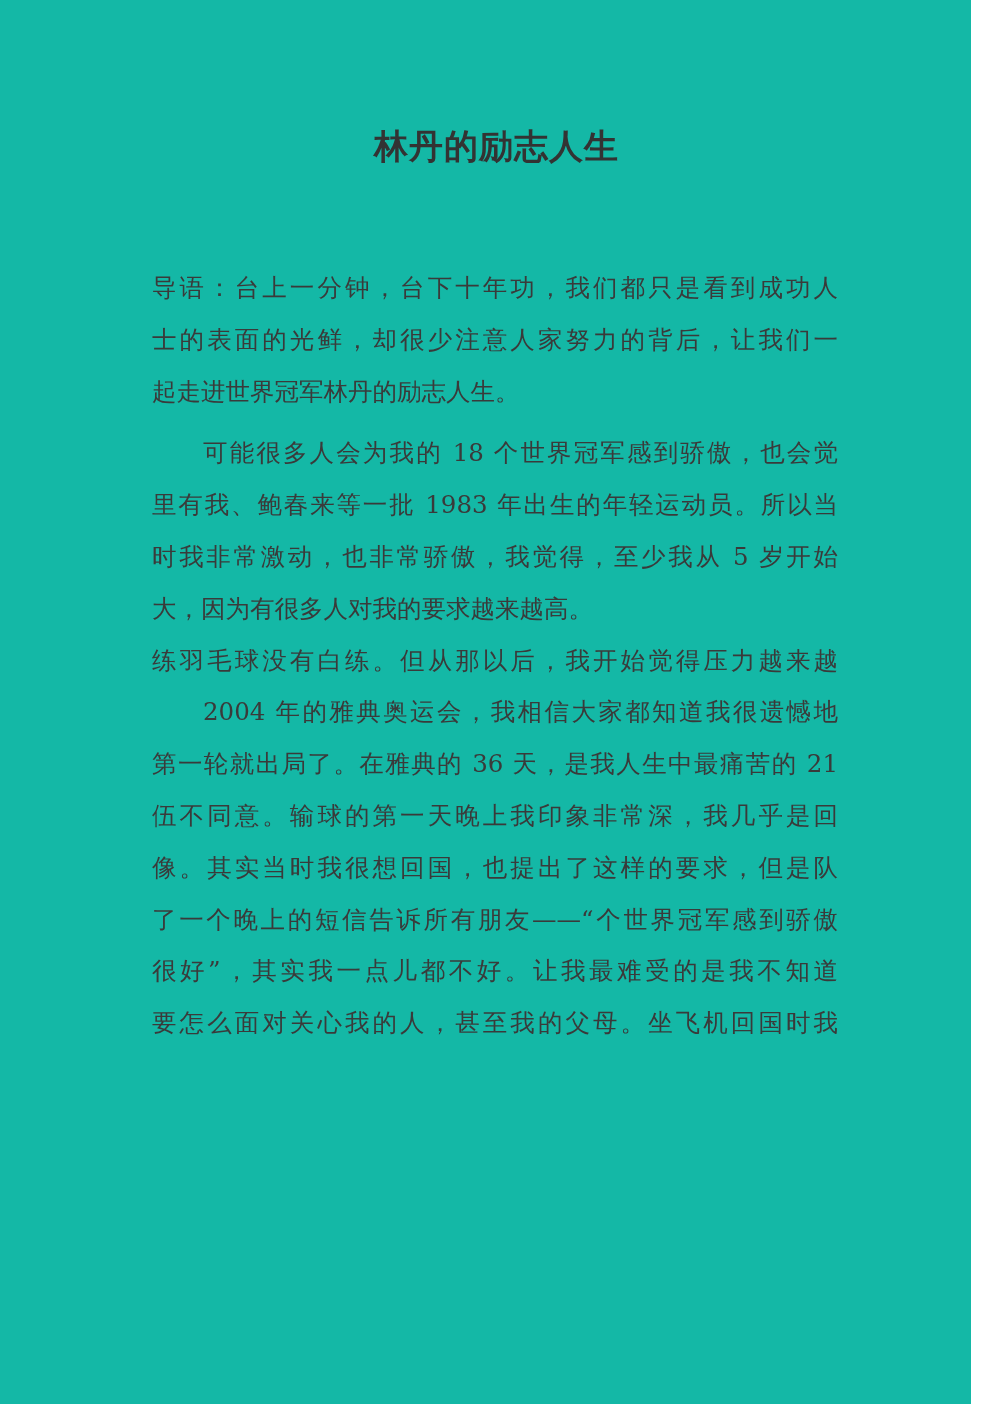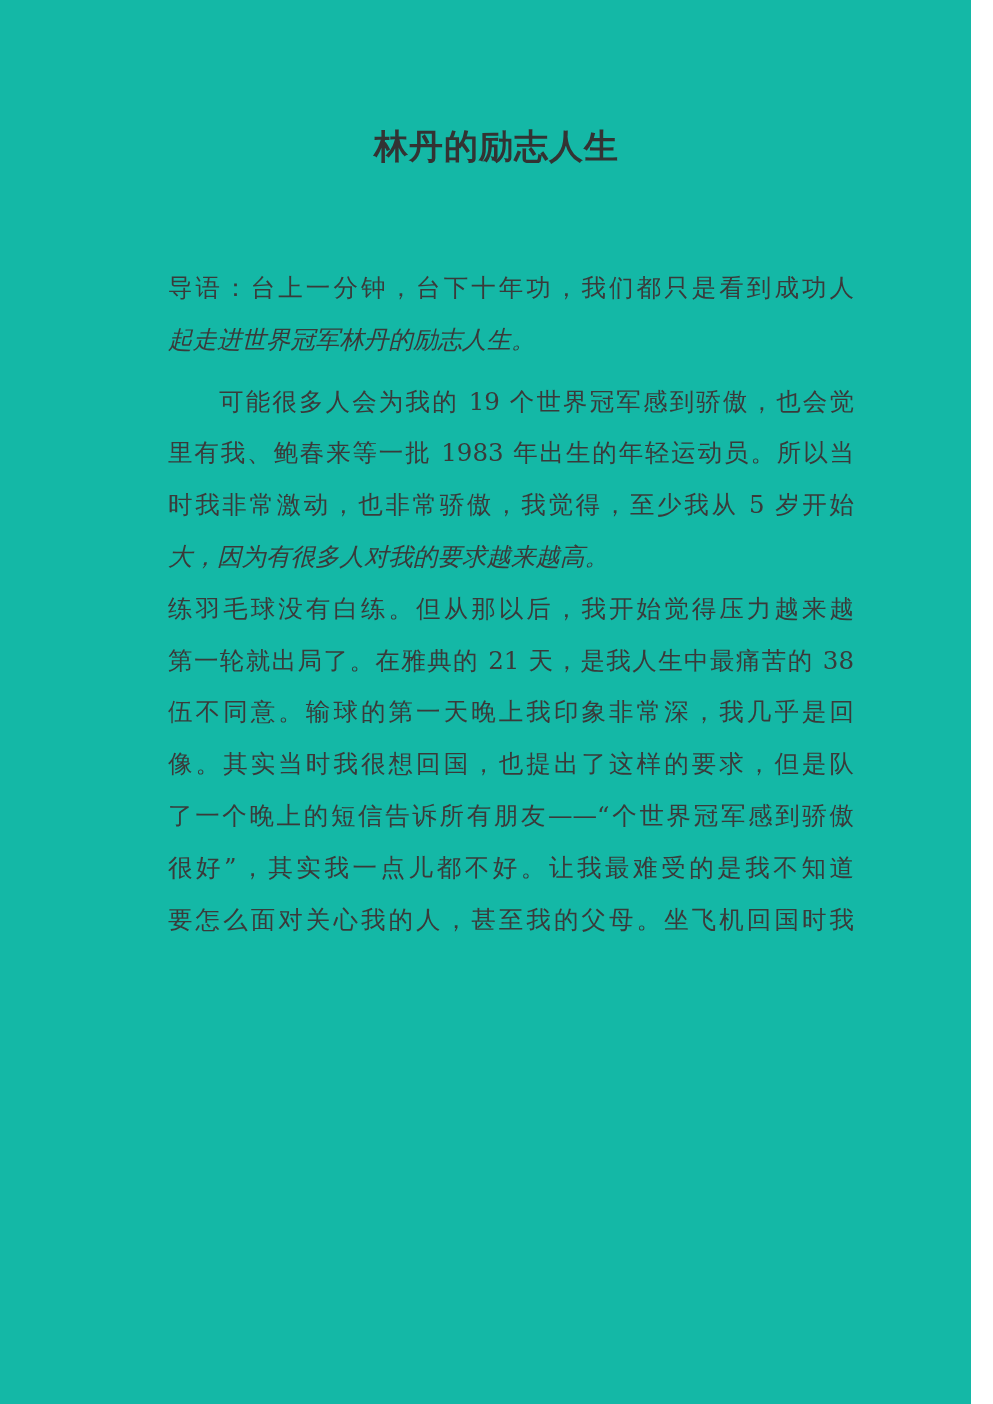--- a/index.html
+++ b/index.html
@@ -7,50 +7,52 @@
   .page { position: absolute; left: 0; top: 0; width: 971px; height: 1404px; background: #14b8a6; }
   .title {
     position: absolute; left: 0; top: 122px; width: 993px; text-align: center;
     font-family: "DejaVu Sans", "Liberation Sans", sans-serif;
     font-size: 34px; font-weight: bold; color: #333333; letter-spacing: 1px;
     line-height: 48px;
   }
   .body {
     position: absolute; left: 152px; top: 262px; width: 686px;
     font-family: "DejaVu Serif", "Liberation Serif", serif;
-    font-size: 24.5px; color: #3a3a3a; margin-left: 16px;
+    font-size: 24.5px; color: #3a3a3a;
   }
   .line {
     height: 51.8px; line-height: 51.8px; white-space: nowrap;
     text-align: justify; text-align-last: justify;
   }
-  .line.last { text-align-last: left; font-style: italic; }
+  .line.last { text-align-last: left; }
   .line.indent { padding-left: 51px; }
   .gap { height: 10px; }
 </style>
 </head>
 <body>
 
 <div class="page">
   <div class="title">林丹的励志人生</div>
   <div class="body" id="body">
       <div class="paragraph">
         <div class="line">导语：台上一分钟，台下十年功，我们都只是看到成功人</div>
+        <div class="line">士的表面的光鲜，却很少注意人家努力的背后，让我们一</div>
         <div class="line last">起走进世界冠军林丹的励志人生。</div>
       </div>
       <div class="gap"></div>
       <div class="paragraph">
-        <div class="line indent">可能很多人会为我的 19 个世界冠军感到骄傲，也会觉</div>
+        <div class="line indent">可能很多人会为我的 18 个世界冠军感到骄傲，也会觉</div>
         <div class="line">里有我、鲍春来等一批 1983 年出生的年轻运动员。所以当</div>
         <div class="line">时我非常激动，也非常骄傲，我觉得，至少我从 5 岁开始</div>
         <div class="line last">大，因为有很多人对我的要求越来越高。</div>
         <div class="line">练羽毛球没有白练。但从那以后，我开始觉得压力越来越</div>
       </div>
       <div class="paragraph">
-        <div class="line">第一轮就出局了。在雅典的 21 天，是我人生中最痛苦的 38</div>
+        <div class="line indent">2004 年的雅典奥运会，我相信大家都知道我很遗憾地</div>
+        <div class="line">第一轮就出局了。在雅典的 36 天，是我人生中最痛苦的 21</div>
         <div class="line">伍不同意。输球的第一天晚上我印象非常深，我几乎是回</div>
         <div class="line">像。其实当时我很想回国，也提出了这样的要求，但是队</div>
         <div class="line">了一个晚上的短信告诉所有朋友——“个世界冠军感到骄傲</div>
         <div class="line">很好”，其实我一点儿都不好。让我最难受的是我不知道</div>
         <div class="line">要怎么面对关心我的人，甚至我的父母。坐飞机回国时我</div>
       </div>
     </div>
 </div>
 
 </body></html>

